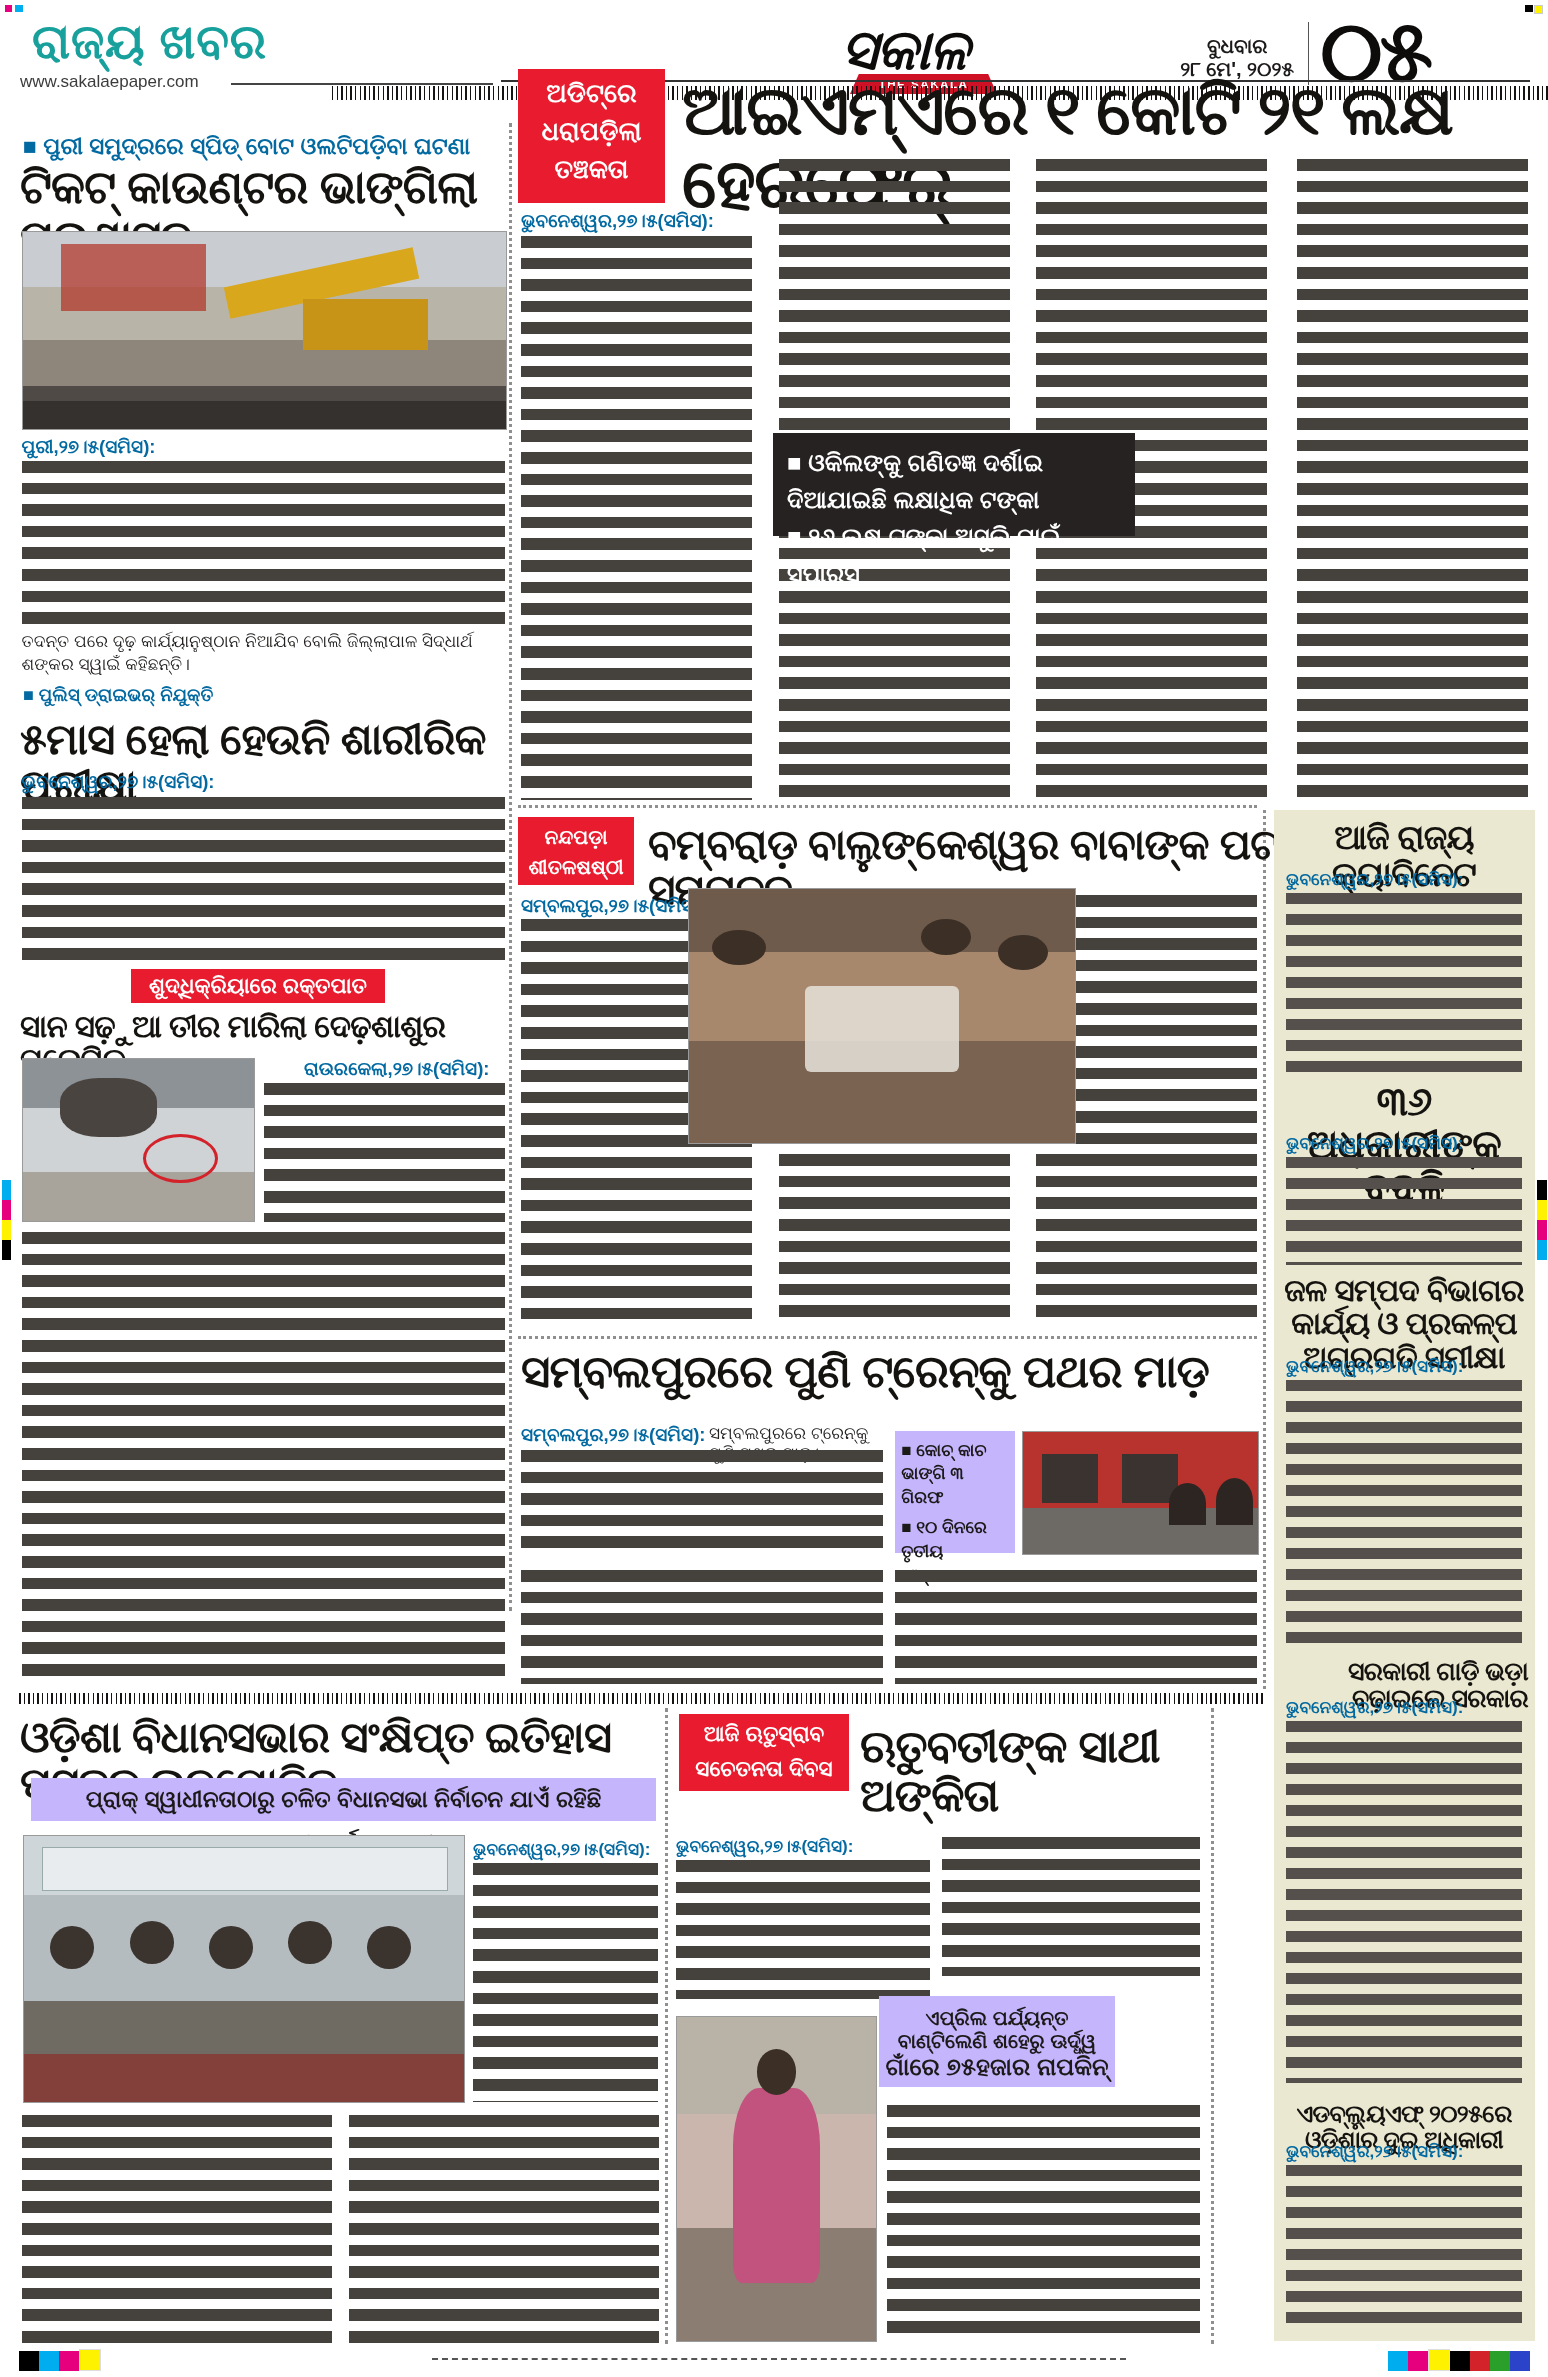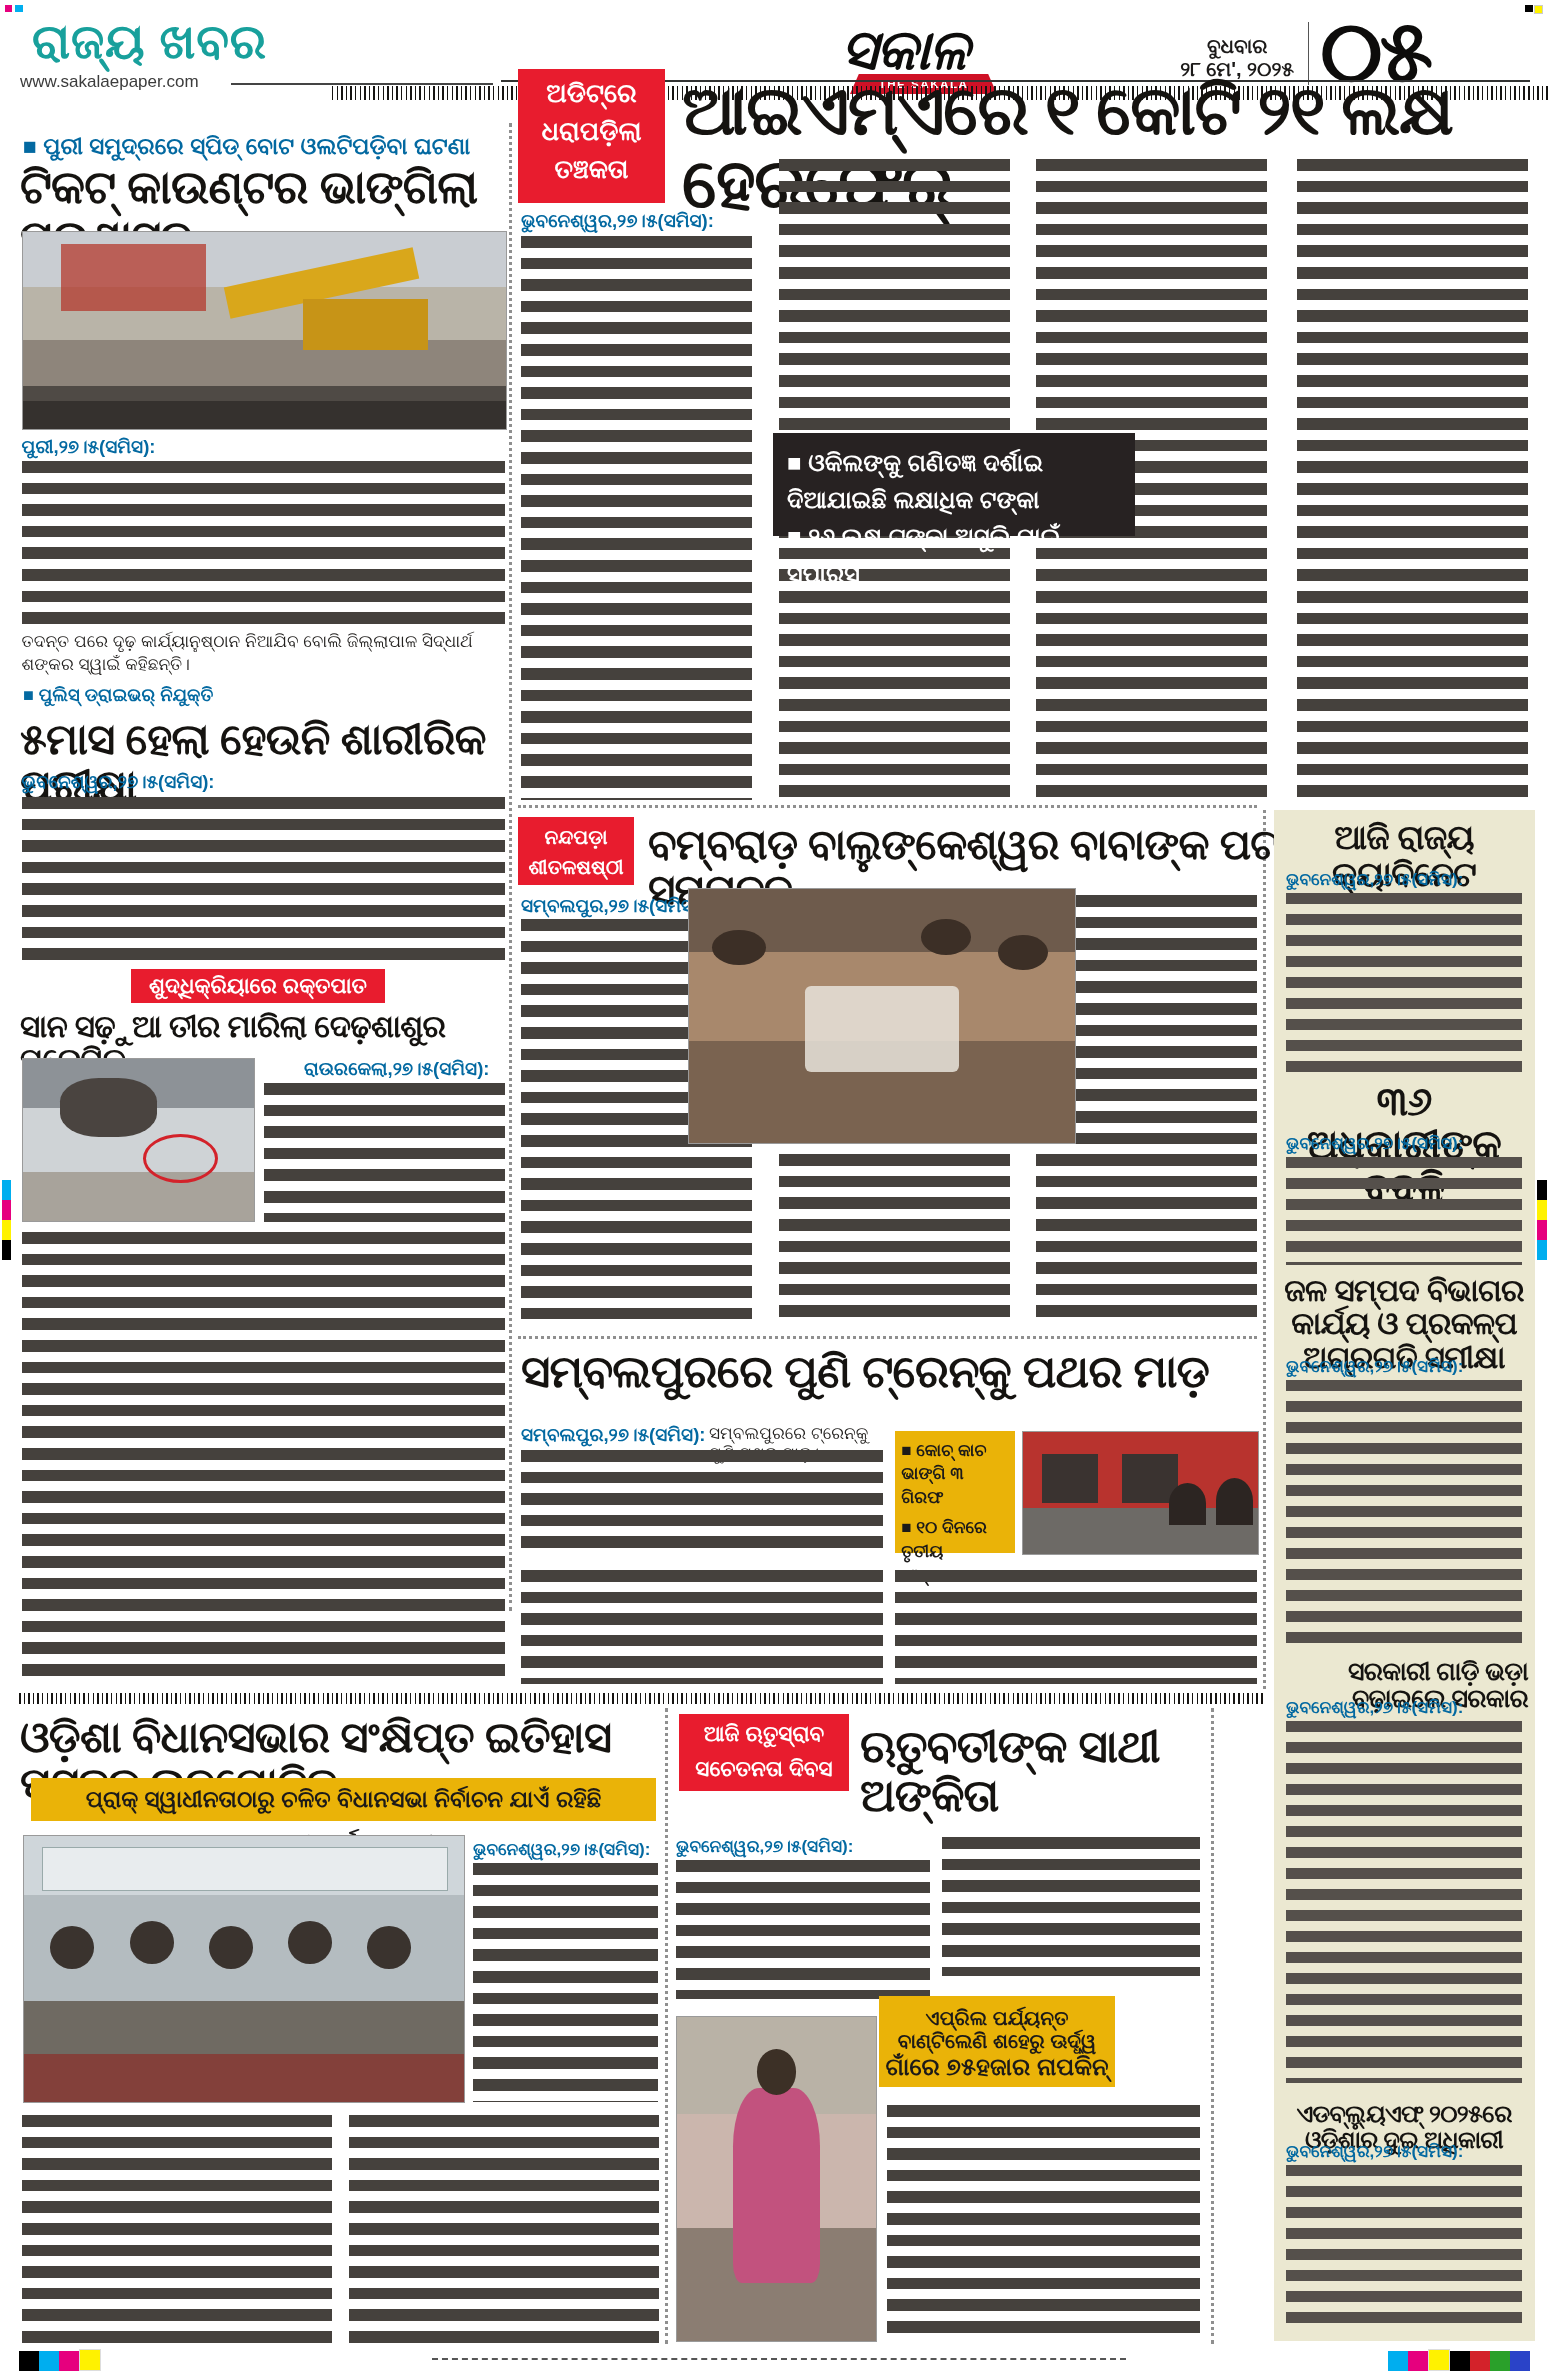--- a/index.html
+++ b/index.html
@@ -9,21 +9,21 @@
   
   .tx{background:repeating-linear-gradient(to bottom,#45413d 0 11.6px,transparent 11.6px 21.6px);}
   .tx.light{background:repeating-linear-gradient(to bottom,#55504b 0 10.8px,transparent 10.8px 21px);}
   .barcode{background:repeating-linear-gradient(90deg,#161412 0 1.5px,transparent 1.5px 4.6px);}
   .vdots{border-left:3.1px dotted #8f8f8f;}
   .hdots{border-top:3.1px dotted #8f8f8f;}
   .headline{font-weight:700;color:#151310;line-height:1.08;letter-spacing:-0.8px;}
   .kicker{font-weight:700;color:#0369a1;}
   .dateline{font-weight:700;color:#0369a1;}
   .redbox{background:#e81c2e;color:#fff;font-weight:700;text-align:center;}
-  .graybox{background:#eab308;}
+  .graybox{background:#c4b5fd;}
   .photo{border:0.8px solid #9a9a9a;}
   .sq{width:20px;height:20px;display:inline-block;}
 </style>
 </head>
 <body>
 
 <div class="page">
 
   <div class="abs" style="left:4.6px;top:4.6px;width:7.7px;height:7.7px;background:#e6007e;"></div>
   <div class="abs" style="left:15.4px;top:4.6px;width:7.7px;height:7.7px;background:#00aeef;"></div>

